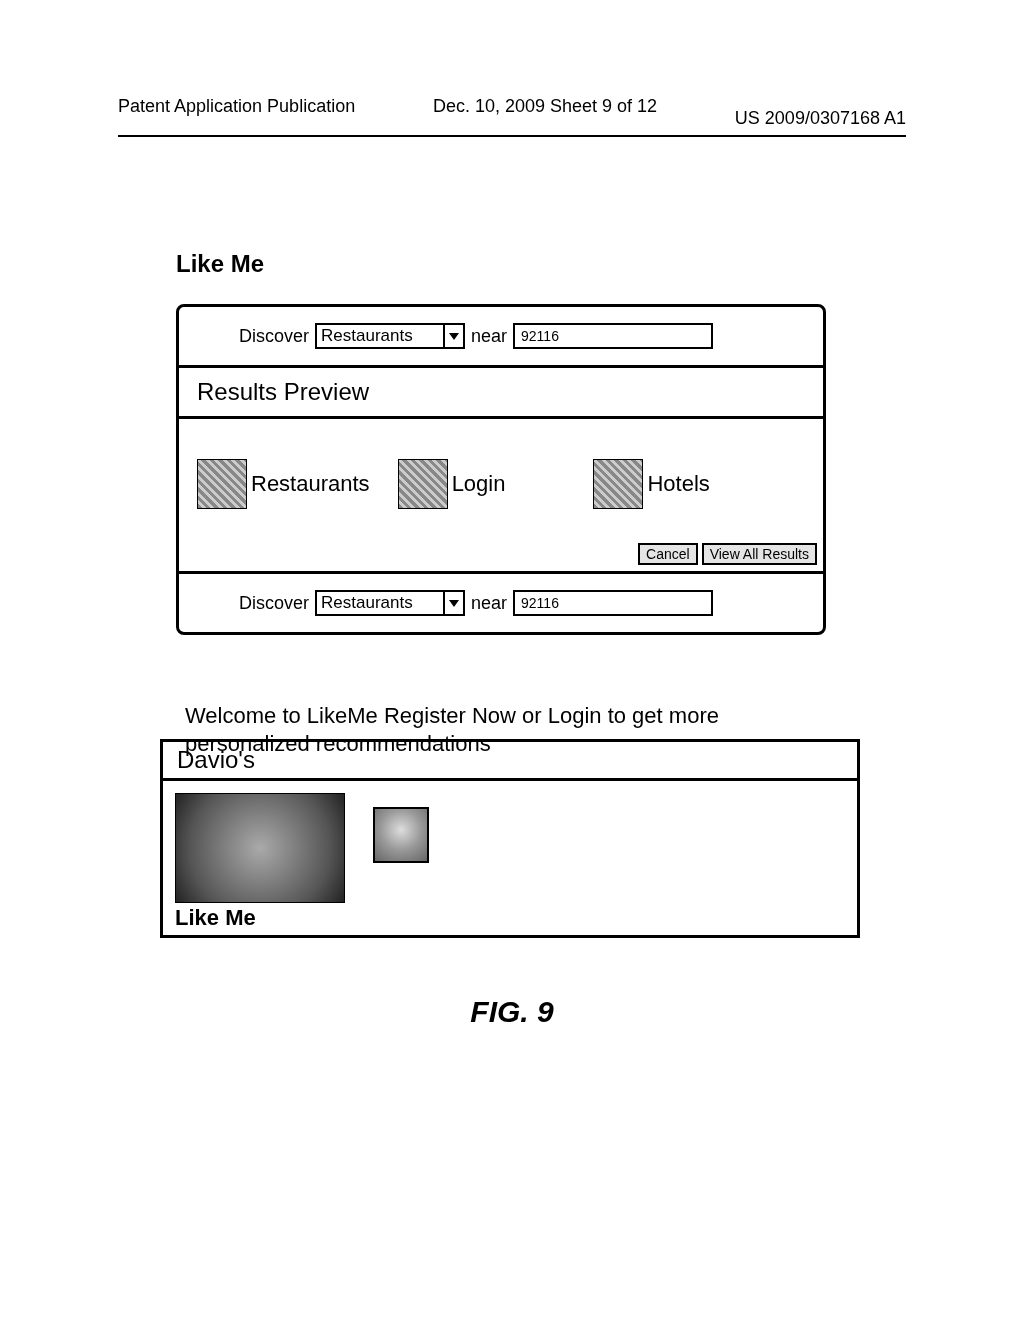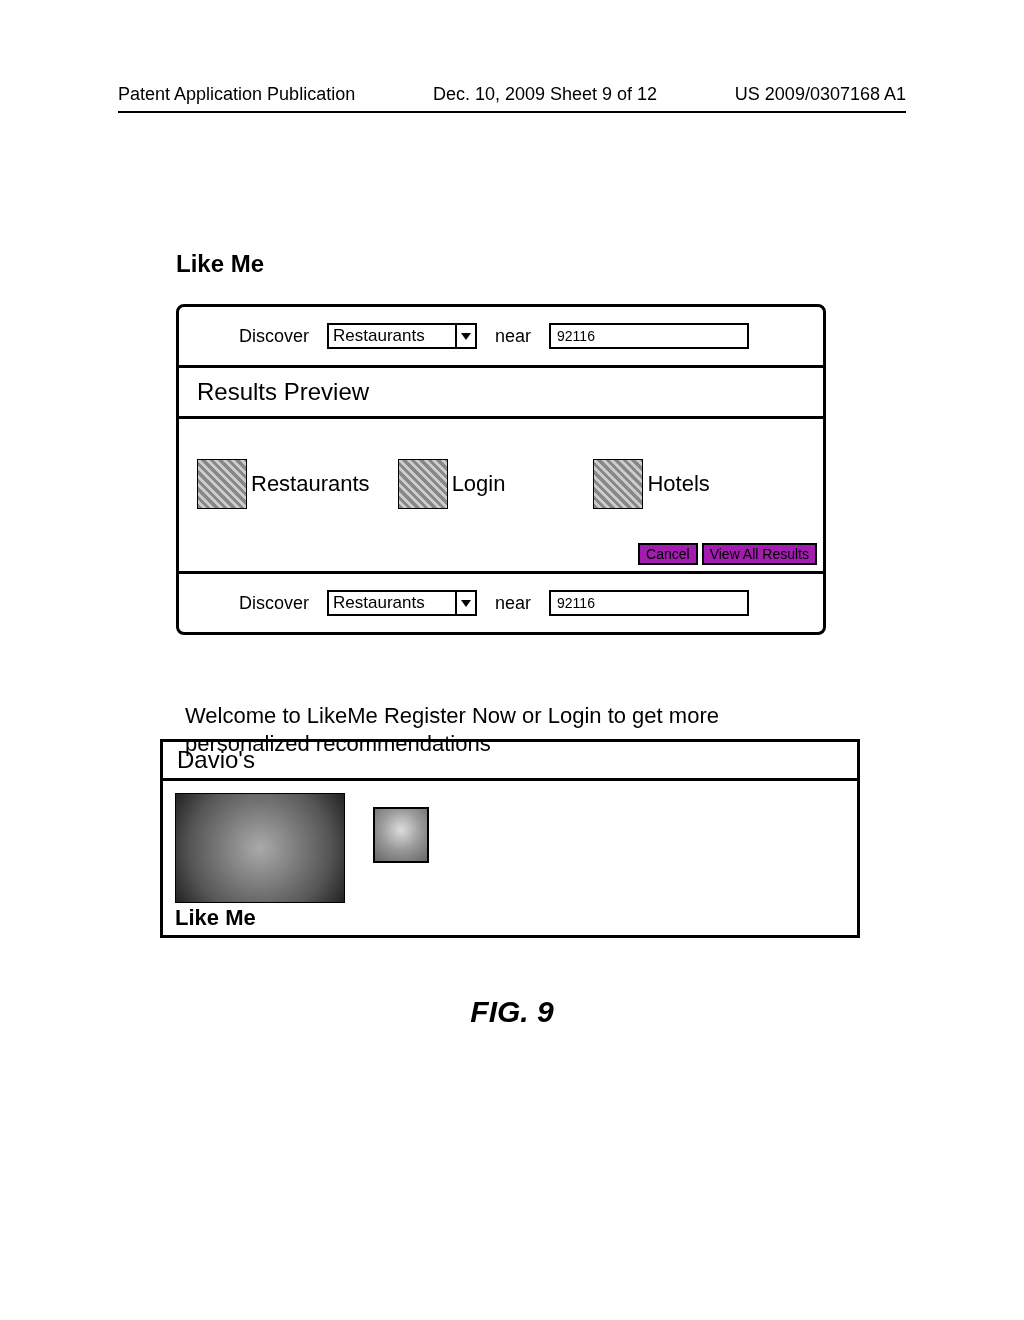--- a/index.html
+++ b/index.html
@@ -18,41 +18,41 @@
       right: 118px;
       display: flex;
       justify-content: space-between;
       font-size: 18px;
       border-bottom: 2px solid #000;
       padding-bottom: 6px;
       align-items: center;
     }
     .page-header .left { font-weight: normal; }
     .page-header .center { font-weight: normal; }
-    .page-header .right { font-weight: normal; }
+    .page-header .right { font-weight: normal; margin-top: 24px; }
     .app-title {
       position: absolute;
       top: 250px;
       left: 176px;
       font-size: 24px;
       font-weight: bold;
     }
     .main-box {
       position: absolute;
       top: 304px;
       left: 176px;
       width: 650px;
       border: 3px solid #000;
       border-radius: 8px;
     }
     .search-row {
       display: flex;
       align-items: center;
       padding: 16px 0 16px 60px;
-      gap: 18px;
+      gap: 6px;
       font-size: 18px;
     }
     .search-row .label { }
     .select-box {
       border: 2px solid #000;
       height: 26px;
       display: inline-flex;
       align-items: center;
       padding: 0 4px;
       width: 150px;
@@ -111,21 +111,21 @@
     .action-row {
       display: flex;
       justify-content: flex-end;
       gap: 4px;
       padding: 4px 6px 6px 6px;
     }
     .btn {
       border: 2px solid #000;
       font-size: 14px;
       padding: 1px 6px;
-      background: #a21caf;
+      background: #e5e5e5;
     }
     .lower-box {
       position: absolute;
       top: 739px;
       left: 160px;
       width: 700px;
       border: 3px solid #000;
     }
     .welcome-text {
       position: absolute;

